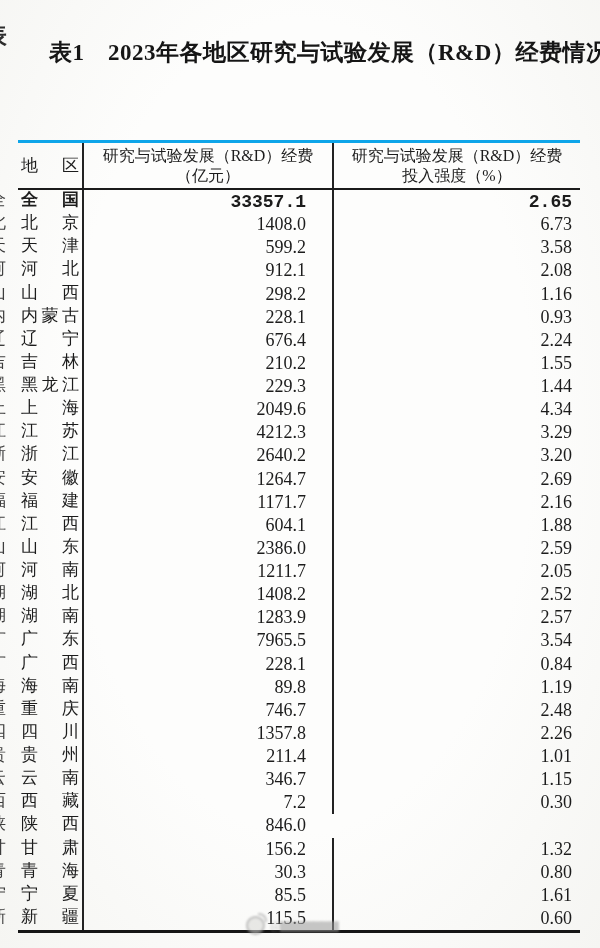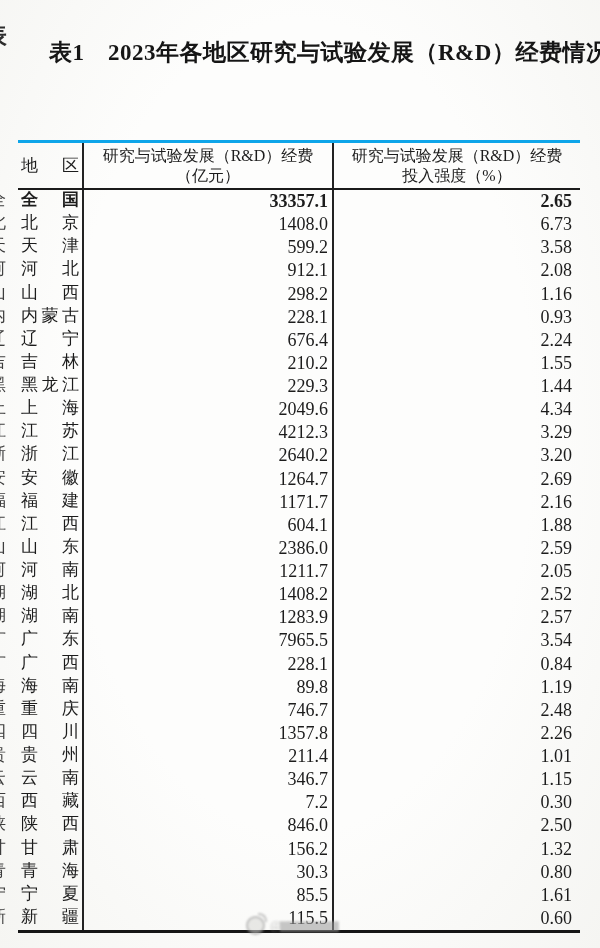--- a/index.html
+++ b/index.html
@@ -33,23 +33,23 @@
     display: inline-block; width: 58px; margin-left: 3px;
     font-size: 17px; text-align: justify; text-align-last: justify;
     white-space: nowrap; overflow: hidden;
   }
   .tbody { border-bottom: 3px solid #161616; }
   .trow { display: flex; height: 23.13px; align-items: center; }
   .trow .c2, .trow .c3 {
     align-self: stretch; display: flex; align-items: center; justify-content: flex-end;
     font-size: 18px;
   }
-  .trow .c2 { padding-right: 4px; }
+  .trow .c2 { padding-right: 26px; }
   .trow .c3 { padding-right: 8px; padding-left: 17px; }
-  .trow.bold { font-weight: 700; }
+  .trow.bold { font-weight: 700; font-family: Liberation Mono, monospace; }
   .ghost-strip {
     position: absolute; left: -11px; top: 188px; width: 18px;
     color: #3d3d3d; pointer-events: none;
   }
   .ghost { height: 23.13px; line-height: 23.13px; font-size: 17px; }
   .title-ghost {
     position: absolute; left: -16px; top: 20px;
     font-size: 23px; font-weight: 700; color: #2c2c2c;
   }
   .watermark {
@@ -302,21 +302,20 @@
     </div>
     <div class="c2">7.2</div>
     <div class="c3">0.30</div>
   </div>
 
   <div class="trow">
     <div class="c1">
       <span class="region">陕西</span>
     </div>
     <div class="c2">846.0</div>
-    <div class="c3">2.50</div>
   </div>
 
   <div class="trow">
     <div class="c1">
       <span class="region">甘肃</span>
     </div>
     <div class="c2">156.2</div>
     <div class="c3">1.32</div>
   </div>
 

